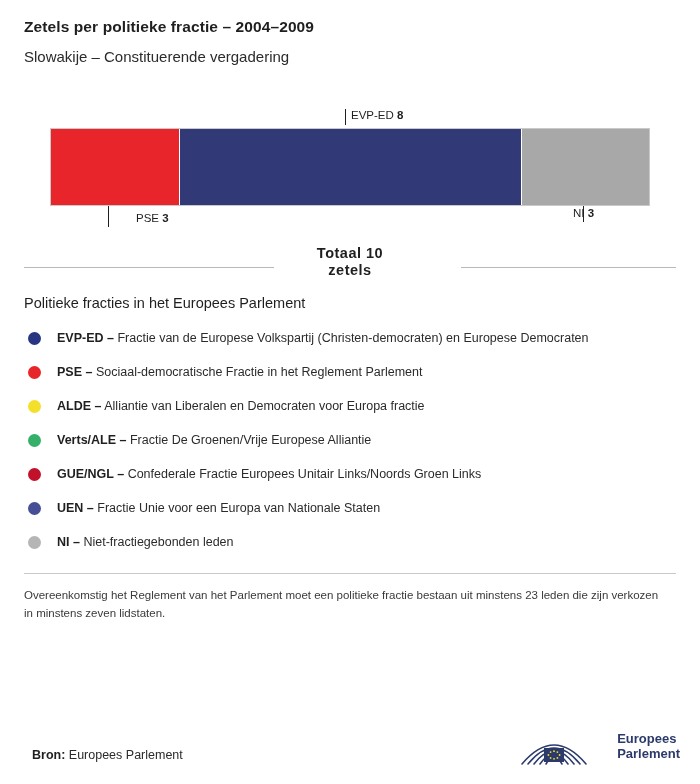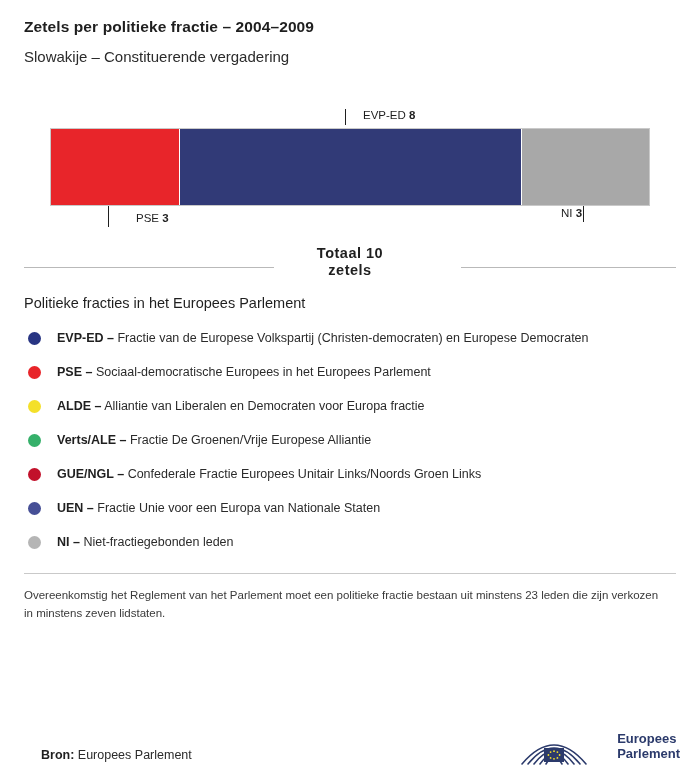--- a/index.html
+++ b/index.html
@@ -133,21 +133,21 @@
 
   
   .bottom {
     position: absolute;
     left: 0; right: 0;
     bottom: 16px;
     height: 56px;
   }
   .source {
     position: absolute;
-    left: 41px; bottom: 6px;
+    left: 32px; bottom: 6px;
     font-size: 12.5px;
     color: #2b2b2b;
   }
   .source b { font-weight: bold; color: #1f1f1f; }
   .logo {
     position: absolute;
     right: 20px; bottom: 0;
     display: flex;
     align-items: center;
     gap: 27px;
@@ -170,39 +170,39 @@
 <div class="page">
 
   <div class="header">
     <div class="title">Zetels per politieke fractie – 2004–2009</div>
     <div class="subtitle">Slowakije – Constituerende vergadering</div>
   </div>
 
   <div class="chart-area">
 
     <div class="tick" style="left:321px; top:44px; height:16px;"></div>
-    <div class="callout" style="left:339px; top:44px;">
+    <div class="callout" style="left:327px; top:44px;">
       <span class="lbl">EVP-ED</span>
       <span class="val">8</span>
     </div>
 
     <div class="bar-wrap">
       <div class="seg" style="width:21.43%; background:#e8252a;"></div>
       <div class="seg" style="width:57.14%; background:#313a77;"></div>
       <div class="seg" style="width:21.43%; background:#a8a8a8;"></div>
     </div>
 
     <div class="tick" style="left:84px; top:141px; height:21px;"></div>
     <div class="callout" style="left:90px; top:147px;padding-left:22px;">
       <span class="lbl">PSE</span>
       <span class="val">3</span>
     </div>
 
     <div class="tick" style="left:559px; top:141px; height:16px;"></div>
-    <div class="callout" style="left:537px; top:142px;">
+    <div class="callout" style="left:549px; top:142px;">
       <span class="lbl">NI</span>
       <span class="val">3</span>
     </div>
   </div>
 
   <div class="total-row">
     <div class="total-line left"></div>
     <div class="total-line right"></div>
     <div class="total-text">
       <div>Totaal  10</div>
@@ -219,21 +219,21 @@
       <span class="legend-text">
         <b>EVP-ED –</b>
         <span>Fractie van de Europese Volkspartij (Christen-democraten) en Europese Democraten</span>
       </span>
     </div>
 
     <div class="legend-item">
       <span class="dot" style="background:#e8252a;"></span>
       <span class="legend-text">
         <b>PSE –</b>
-        <span>Sociaal-democratische Europees in het Europees Parlement</span>
+        <span>Sociaal-democratische Fractie in het Reglement Parlement</span>
       </span>
     </div>
 
     <div class="legend-item">
       <span class="dot" style="background:#f4e02a;"></span>
       <span class="legend-text">
         <b>ALDE –</b>
         <span>Alliantie van Liberalen en Democraten voor Europa fractie</span>
       </span>
     </div>

